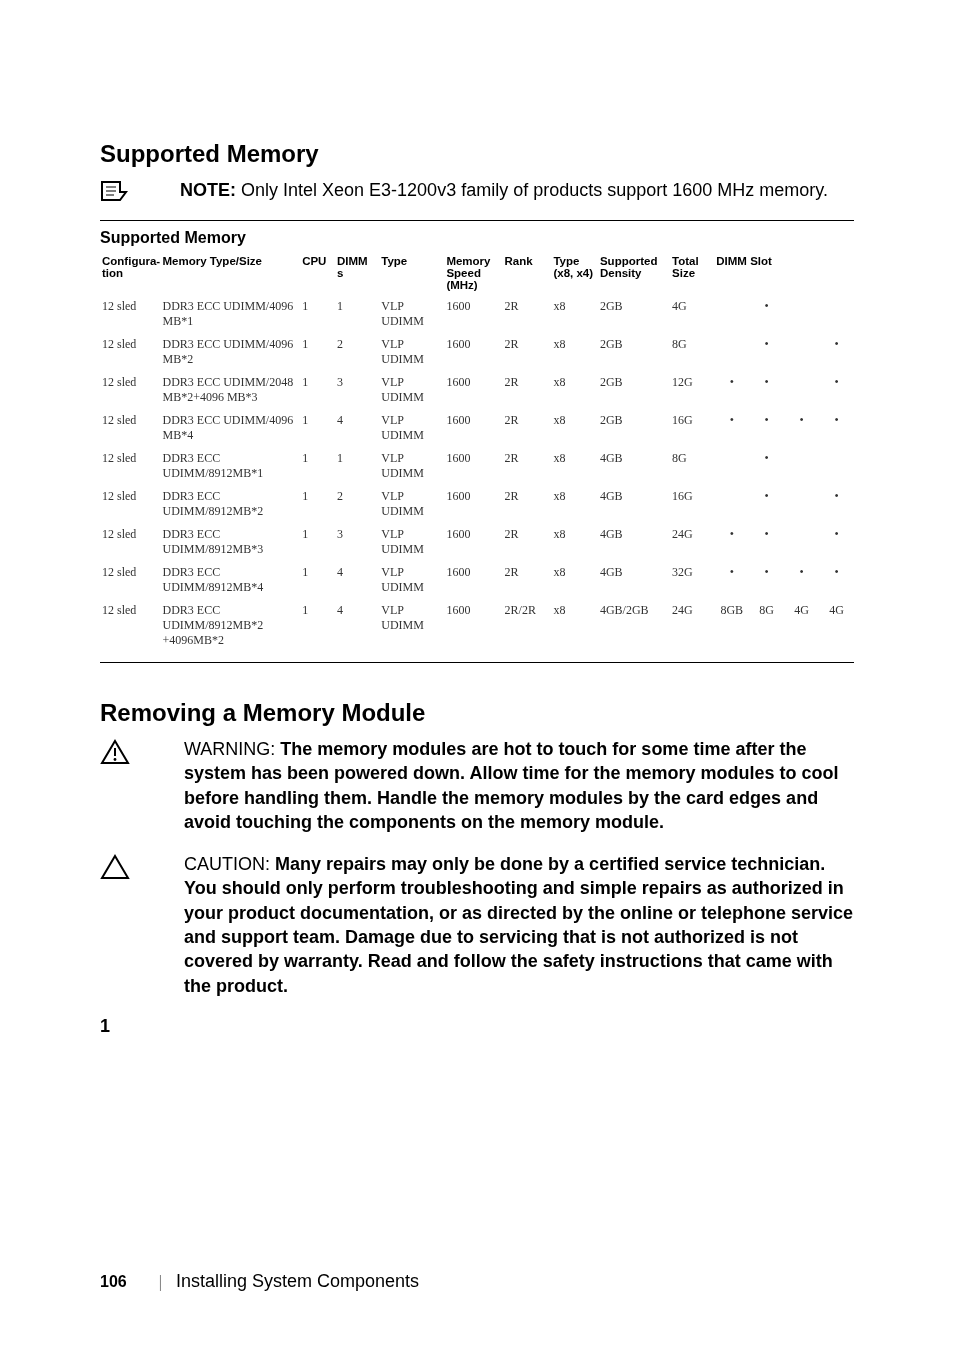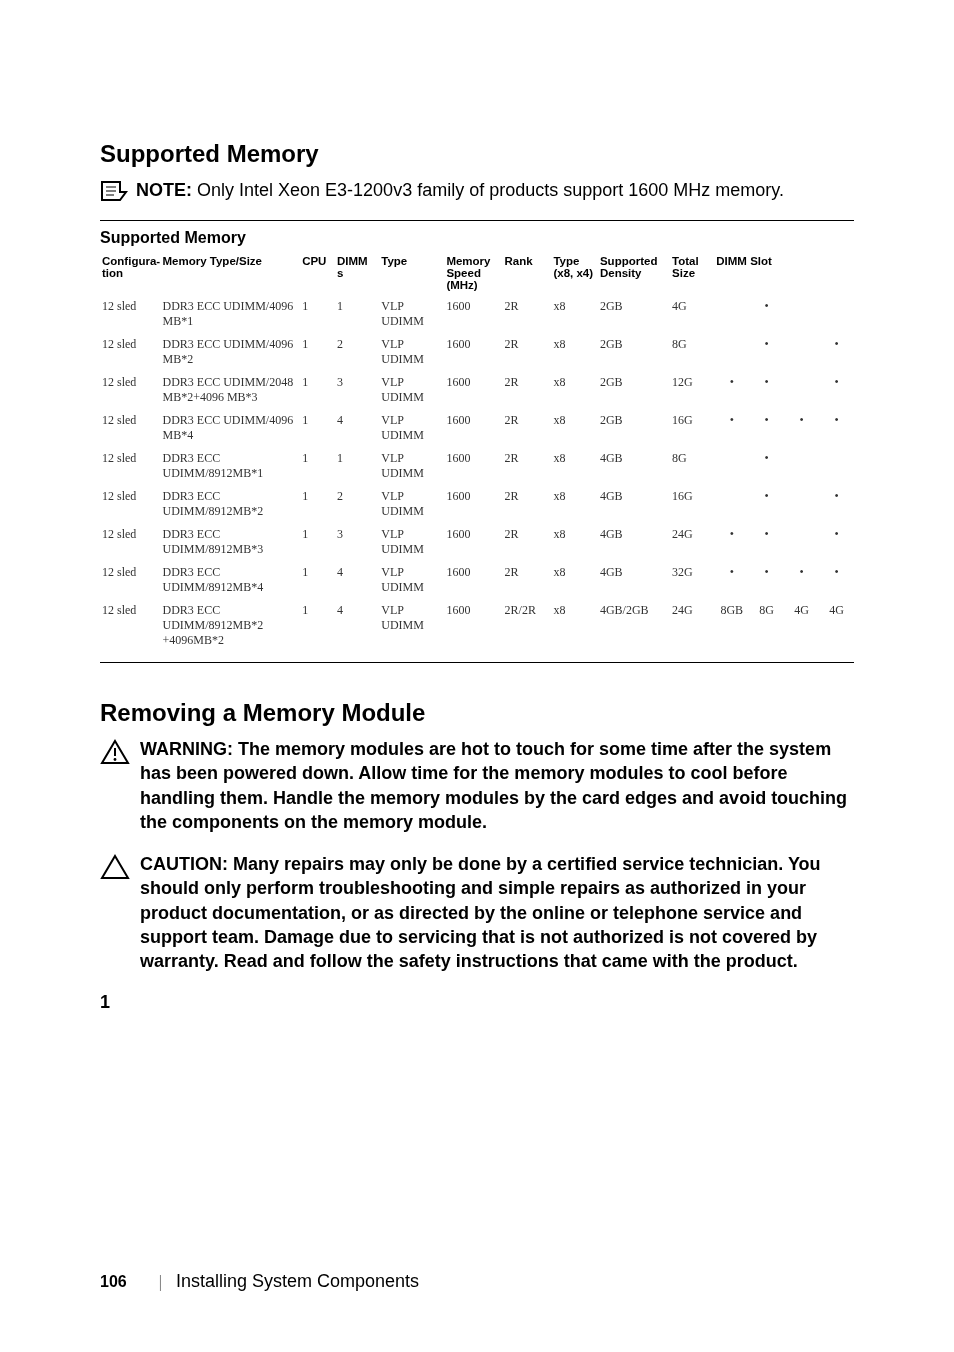--- a/index.html
+++ b/index.html
@@ -16,30 +16,31 @@
 h2.section {
   font-family: Arial, Helvetica, sans-serif;
   font-weight: bold;
   font-size: 24px;
   margin: 0 0 10px 0;
 }
 .note-row, .warn-row {
   display: flex;
   align-items: flex-start;
   margin: 6px 0 14px 0;
+  gap: 44px;
 }
 .note-row .icon, .warn-row .icon {
   flex: 0 0 auto;
   width: 36px;
   padding-top: 2px;
 }
 .note-row .txt { font-family: Arial, Helvetica, sans-serif; font-size: 18px; line-height: 1.35; }
 .note-row .txt .lead { font-weight: bold; }
 .warn-row .txt { font-family: Arial, Helvetica, sans-serif; font-size: 18px; line-height: 1.35; padding-left: 4px;}
-.warn-row .txt .lead { font-weight: bold; }
+.warn-row .txt .lead { font-weight: normal; }
 
 hr.rule { border: none; border-top: 1px solid #000; margin: 10px 0 8px 0; }
 
 .table-wrap { font-family: Arial, Helvetica, sans-serif; font-size: 11.5px; }
 .table-title { font-weight: bold; font-size: 16px; margin: 0 0 4px 0; font-family: Arial, Helvetica, sans-serif;}
 table.mem { border-collapse: collapse; width: 100%; table-layout: fixed; }
 table.mem th, table.mem td { text-align: left; vertical-align: top; padding: 4px 2px; }
 table.mem thead th { font-weight: bold; font-size: 11.5px; }
 table.mem tbody td { font-family: "Times New Roman", Times, serif; font-size: 12px; color:#333; }
 .subhead th { font-weight: normal; padding-top:0; }

